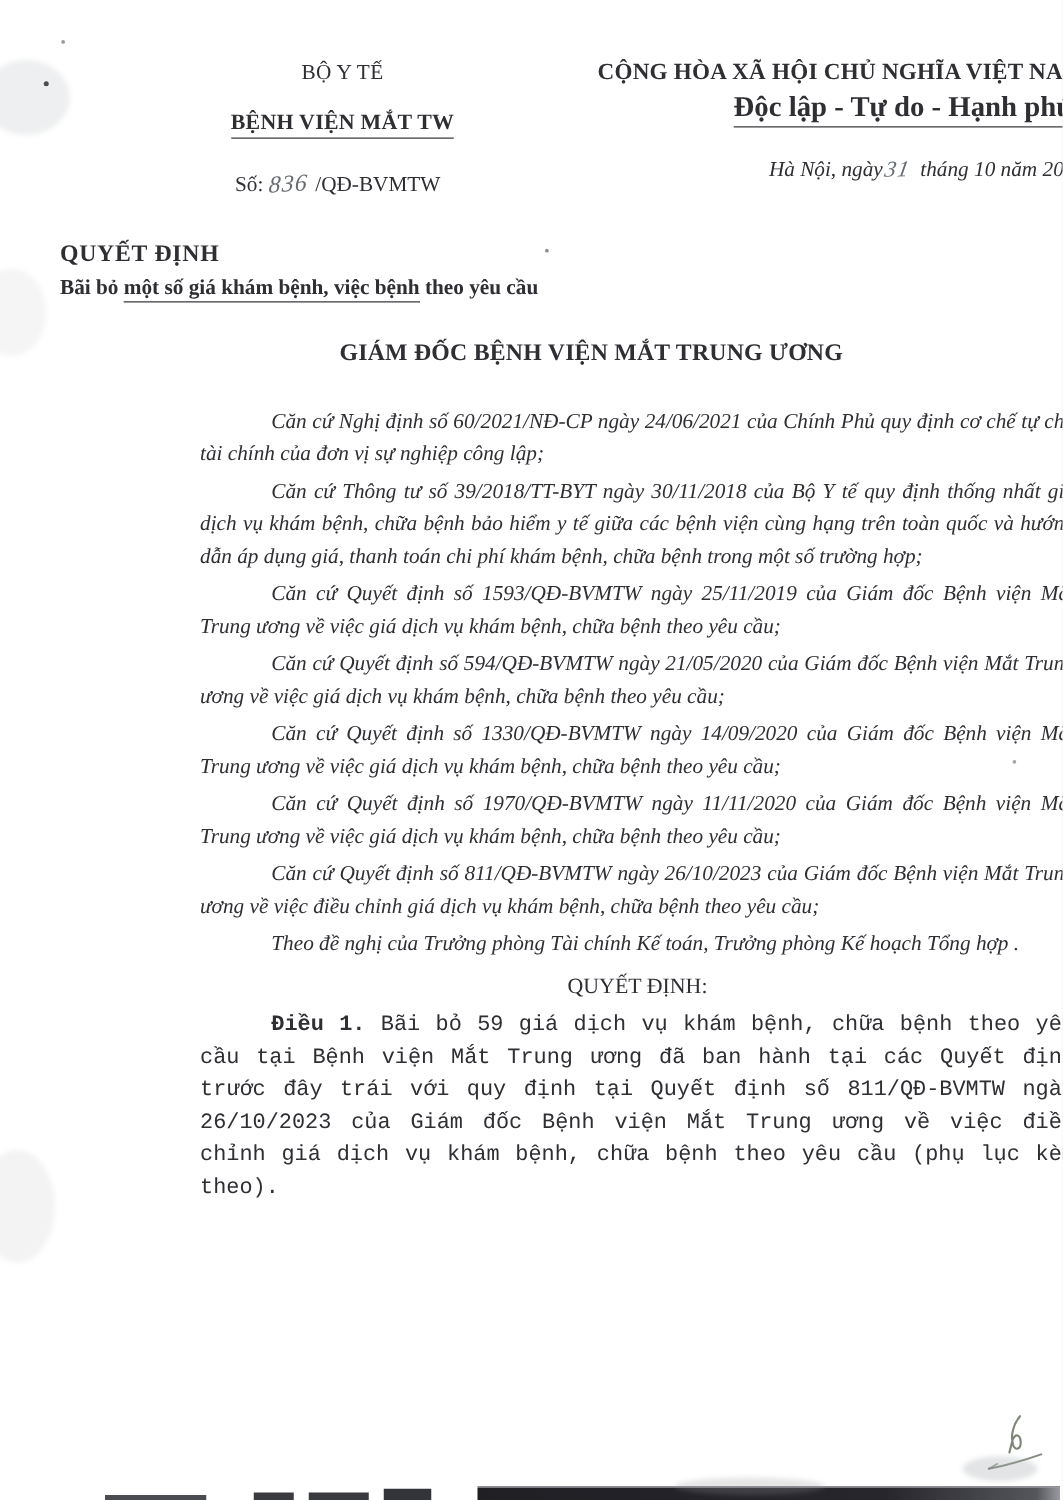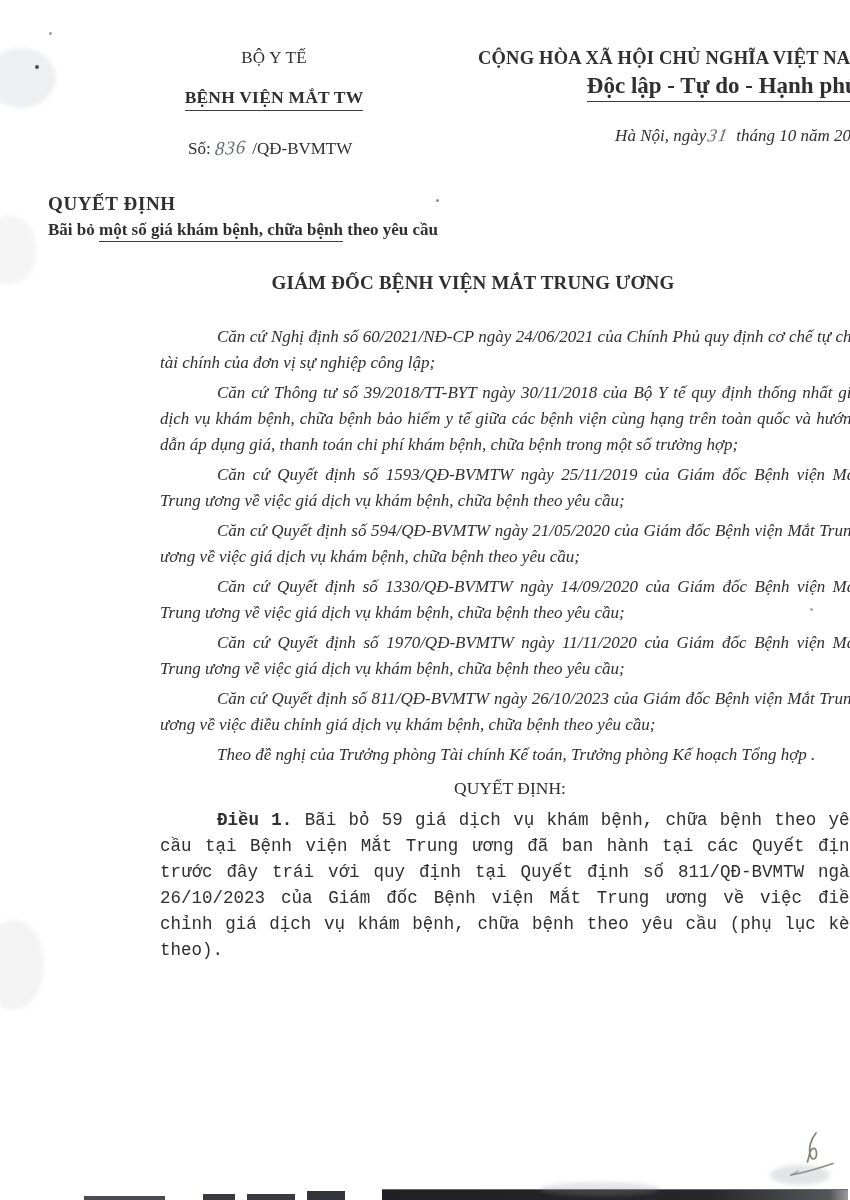--- a/index.html
+++ b/index.html
@@ -141,21 +141,21 @@
       <div><span class="national-line2">Độc lập - Tự do - Hạnh phúc</span></div>
       <div class="dateline">
         <span>Hà Nội, ngày</span><span class="handwritten day">31</span><span>tháng 10 năm 2023</span>
       </div>
     </div>
   </div>
 
   <div class="title-block">
     <div class="title-main">QUYẾT ĐỊNH</div>
     <div class="title-sub">
-      <span>Bãi bỏ </span><span class="u">một số giá khám bệnh, chữa bệnh</span><span> theo yêu cầu</span>
+      <span>Bãi bỏ </span><span class="u">một số giá khám bệnh, việc bệnh</span><span> theo yêu cầu</span>
     </div>
   </div>
   <div class="authority">GIÁM ĐỐC BỆNH VIỆN MẮT TRUNG ƯƠNG</div>
 
   <div class="body-text">
     <p>Căn cứ Nghị định số 60/2021/NĐ-CP ngày 24/06/2021 của Chính Phủ quy định cơ chế tự chủ tài chính của đơn vị sự nghiệp công lập;</p>
     <p>Căn cứ Thông tư số 39/2018/TT-BYT ngày 30/11/2018 của Bộ Y tế quy định thống nhất giá dịch vụ khám bệnh, chữa bệnh bảo hiểm y tế giữa các bệnh viện cùng hạng trên toàn quốc và hướng dẫn áp dụng giá, thanh toán chi phí khám bệnh, chữa bệnh trong một số trường hợp;</p>
     <p>Căn cứ Quyết định số 1593/QĐ-BVMTW ngày 25/11/2019 của Giám đốc Bệnh viện Mắt Trung ương về việc giá dịch vụ khám bệnh, chữa bệnh theo yêu cầu;</p>
     <p>Căn cứ Quyết định số 594/QĐ-BVMTW ngày 21/05/2020 của Giám đốc Bệnh viện Mắt Trung ương về việc giá dịch vụ khám bệnh, chữa bệnh theo yêu cầu;</p>
     <p>Căn cứ Quyết định số 1330/QĐ-BVMTW ngày 14/09/2020 của Giám đốc Bệnh viện Mắt Trung ương về việc giá dịch vụ khám bệnh, chữa bệnh theo yêu cầu;</p>

